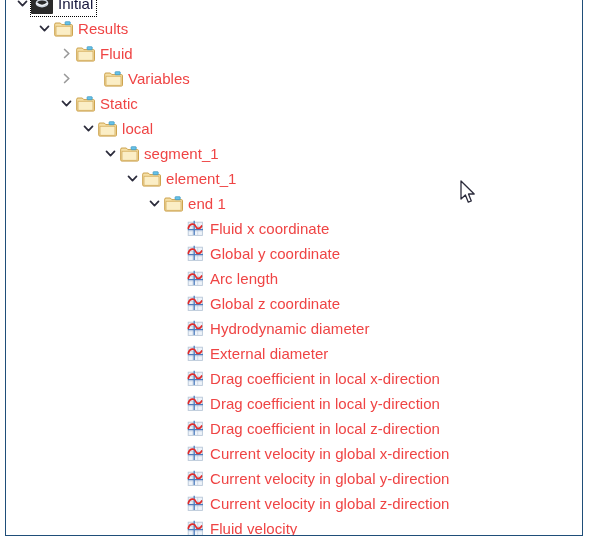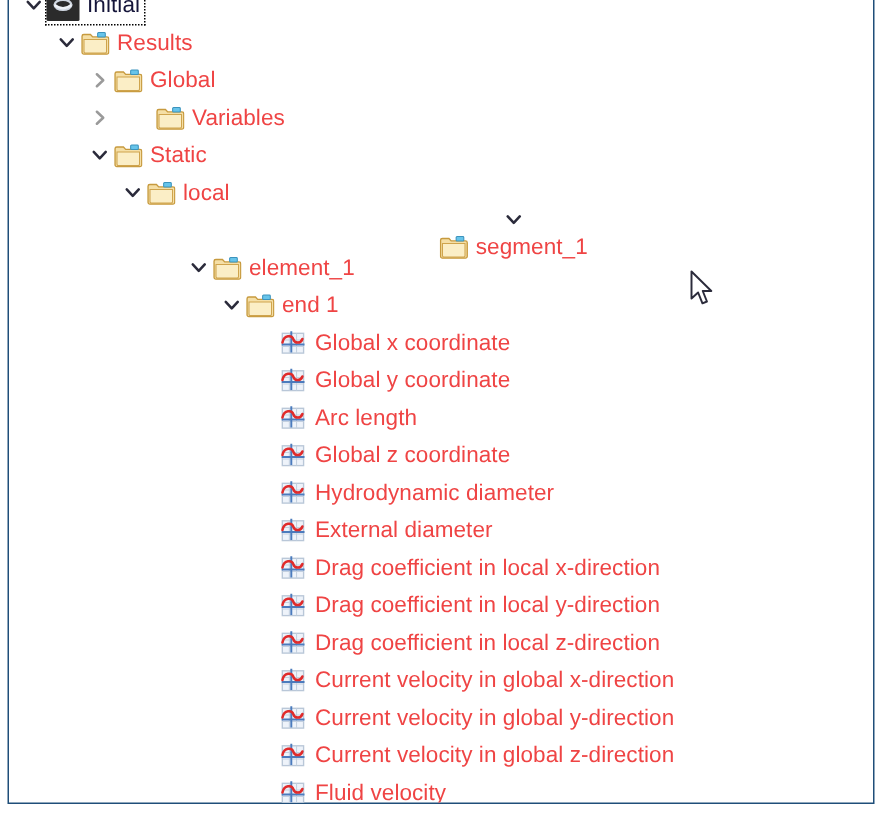--- a/index.html
+++ b/index.html
@@ -148,21 +148,21 @@
         </svg>
       </span>
       <span style="display: inline-flex; align-items: center;">
         <span class="icon-folder">
           <svg width="19" height="16" viewBox="0 0 19 16">
             <path d="M0.7 3.2 a1.2 1.2 0 0 1 1.2-1.2 h4.4 l1.5 1.6 h9.5 a1.2 1.2 0 0 1 1.2 1.2 v9.1 a1.2 1.2 0 0 1-1.2 1.2 h-15.4 a1.2 1.2 0 0 1-1.2-1.2 z" fill="#f5dfa6" stroke="#c79a3e" stroke-width="0.9"></path>
             <path d="M2.0 5.3 h15.0 v8.2 a0.9 0.9 0 0 1-0.9 0.9 h-13.2 a0.9 0.9 0 0 1-0.9-0.9 z" fill="#fbeec6" stroke="#cfa44d" stroke-width="0.7"></path>
             <rect x="11.1" y="0.7" width="5.1" height="3.0" rx="0.6" fill="#67c4ea" stroke="#3b93bd" stroke-width="0.7"></rect>
           </svg>
         </span>
-        <span class="node-label">Global</span>
+        <span class="node-label">Fluid</span>
       </span>
     </div>
     <div class="tree-row" style="padding-left: 52px; gap: 28px;">
       <span class="chev">
         <svg width="11" height="11" viewBox="0 0 11 11">
           <path d="M3.6 1.5 L7.8 5.5 L3.6 9.5" fill="none" stroke="#9a9a9a" stroke-width="1.7" stroke-linecap="round" stroke-linejoin="round"></path>
         </svg>
       </span>
       <span style="display: inline-flex; align-items: center;">
         <span class="icon-folder">
@@ -202,21 +202,21 @@
         <span class="icon-folder">
           <svg width="19" height="16" viewBox="0 0 19 16">
             <path d="M0.7 3.2 a1.2 1.2 0 0 1 1.2-1.2 h4.4 l1.5 1.6 h9.5 a1.2 1.2 0 0 1 1.2 1.2 v9.1 a1.2 1.2 0 0 1-1.2 1.2 h-15.4 a1.2 1.2 0 0 1-1.2-1.2 z" fill="#f5dfa6" stroke="#c79a3e" stroke-width="0.9"></path>
             <path d="M2.0 5.3 h15.0 v8.2 a0.9 0.9 0 0 1-0.9 0.9 h-13.2 a0.9 0.9 0 0 1-0.9-0.9 z" fill="#fbeec6" stroke="#cfa44d" stroke-width="0.7"></path>
             <rect x="11.1" y="0.7" width="5.1" height="3.0" rx="0.6" fill="#67c4ea" stroke="#3b93bd" stroke-width="0.7"></rect>
           </svg>
         </span>
         <span class="node-label">local</span>
       </span>
     </div>
-    <div class="tree-row" style="padding-left: 96px; flex-direction: column;">
+    <div class="tree-row" style="padding-left: 96px;">
       <span class="chev">
         <svg width="11" height="11" viewBox="0 0 11 11">
           <path d="M1.5 3.3 L5.5 7.6 L9.5 3.3" fill="none" stroke="#2b2b3b" stroke-width="1.7" stroke-linecap="round" stroke-linejoin="round"></path>
         </svg>
       </span>
       <span style="display: inline-flex; align-items: center;">
         <span class="icon-folder">
           <svg width="19" height="16" viewBox="0 0 19 16">
             <path d="M0.7 3.2 a1.2 1.2 0 0 1 1.2-1.2 h4.4 l1.5 1.6 h9.5 a1.2 1.2 0 0 1 1.2 1.2 v9.1 a1.2 1.2 0 0 1-1.2 1.2 h-15.4 a1.2 1.2 0 0 1-1.2-1.2 z" fill="#f5dfa6" stroke="#c79a3e" stroke-width="0.9"></path>
             <path d="M2.0 5.3 h15.0 v8.2 a0.9 0.9 0 0 1-0.9 0.9 h-13.2 a0.9 0.9 0 0 1-0.9-0.9 z" fill="#fbeec6" stroke="#cfa44d" stroke-width="0.7"></path>
@@ -270,21 +270,21 @@
               <line x1="1.2" y1="6.6" x2="15.4" y2="6.6"></line>
               <line x1="1.2" y1="11.0" x2="15.4" y2="11.0"></line>
               <line x1="5.9" y1="2.2" x2="5.9" y2="15.4"></line>
               <line x1="10.7" y1="2.2" x2="10.7" y2="15.4"></line>
             </g>
             <line x1="7.2" y1="0.8" x2="7.2" y2="15.0" stroke="#4b7bbd" stroke-width="1.3"></line>
             <line x1="0.8" y1="9.6" x2="16.0" y2="9.6" stroke="#4b7bbd" stroke-width="1.3"></line>
             <path d="M1.3 8.3 C2.4 3.2 7.6 3.2 8.6 6.2 C9.4 8.9 13.4 9.4 14.6 6.0" fill="none" stroke="#e02b2b" stroke-width="1.7" stroke-linecap="round"></path>
           </svg>
         </span>
-        <span class="node-label">Global x coordinate</span>
+        <span class="node-label">Fluid x coordinate</span>
       </span>
     </div>
     <div class="tree-row" style="padding-left: 162px;">
       <span class="chev empty"></span>
       <span style="display: inline-flex; align-items: center;">
         <span class="icon-var">
           <svg width="17" height="17" viewBox="0 0 17 17">
             <rect x="1.2" y="2.2" width="14.2" height="13.2" fill="#eef3fa" stroke="#b9c7d8" stroke-width="0.9"></rect>
             <g stroke="#c3d0e0" stroke-width="0.7">
               <line x1="1.2" y1="6.6" x2="15.4" y2="6.6"></line>

